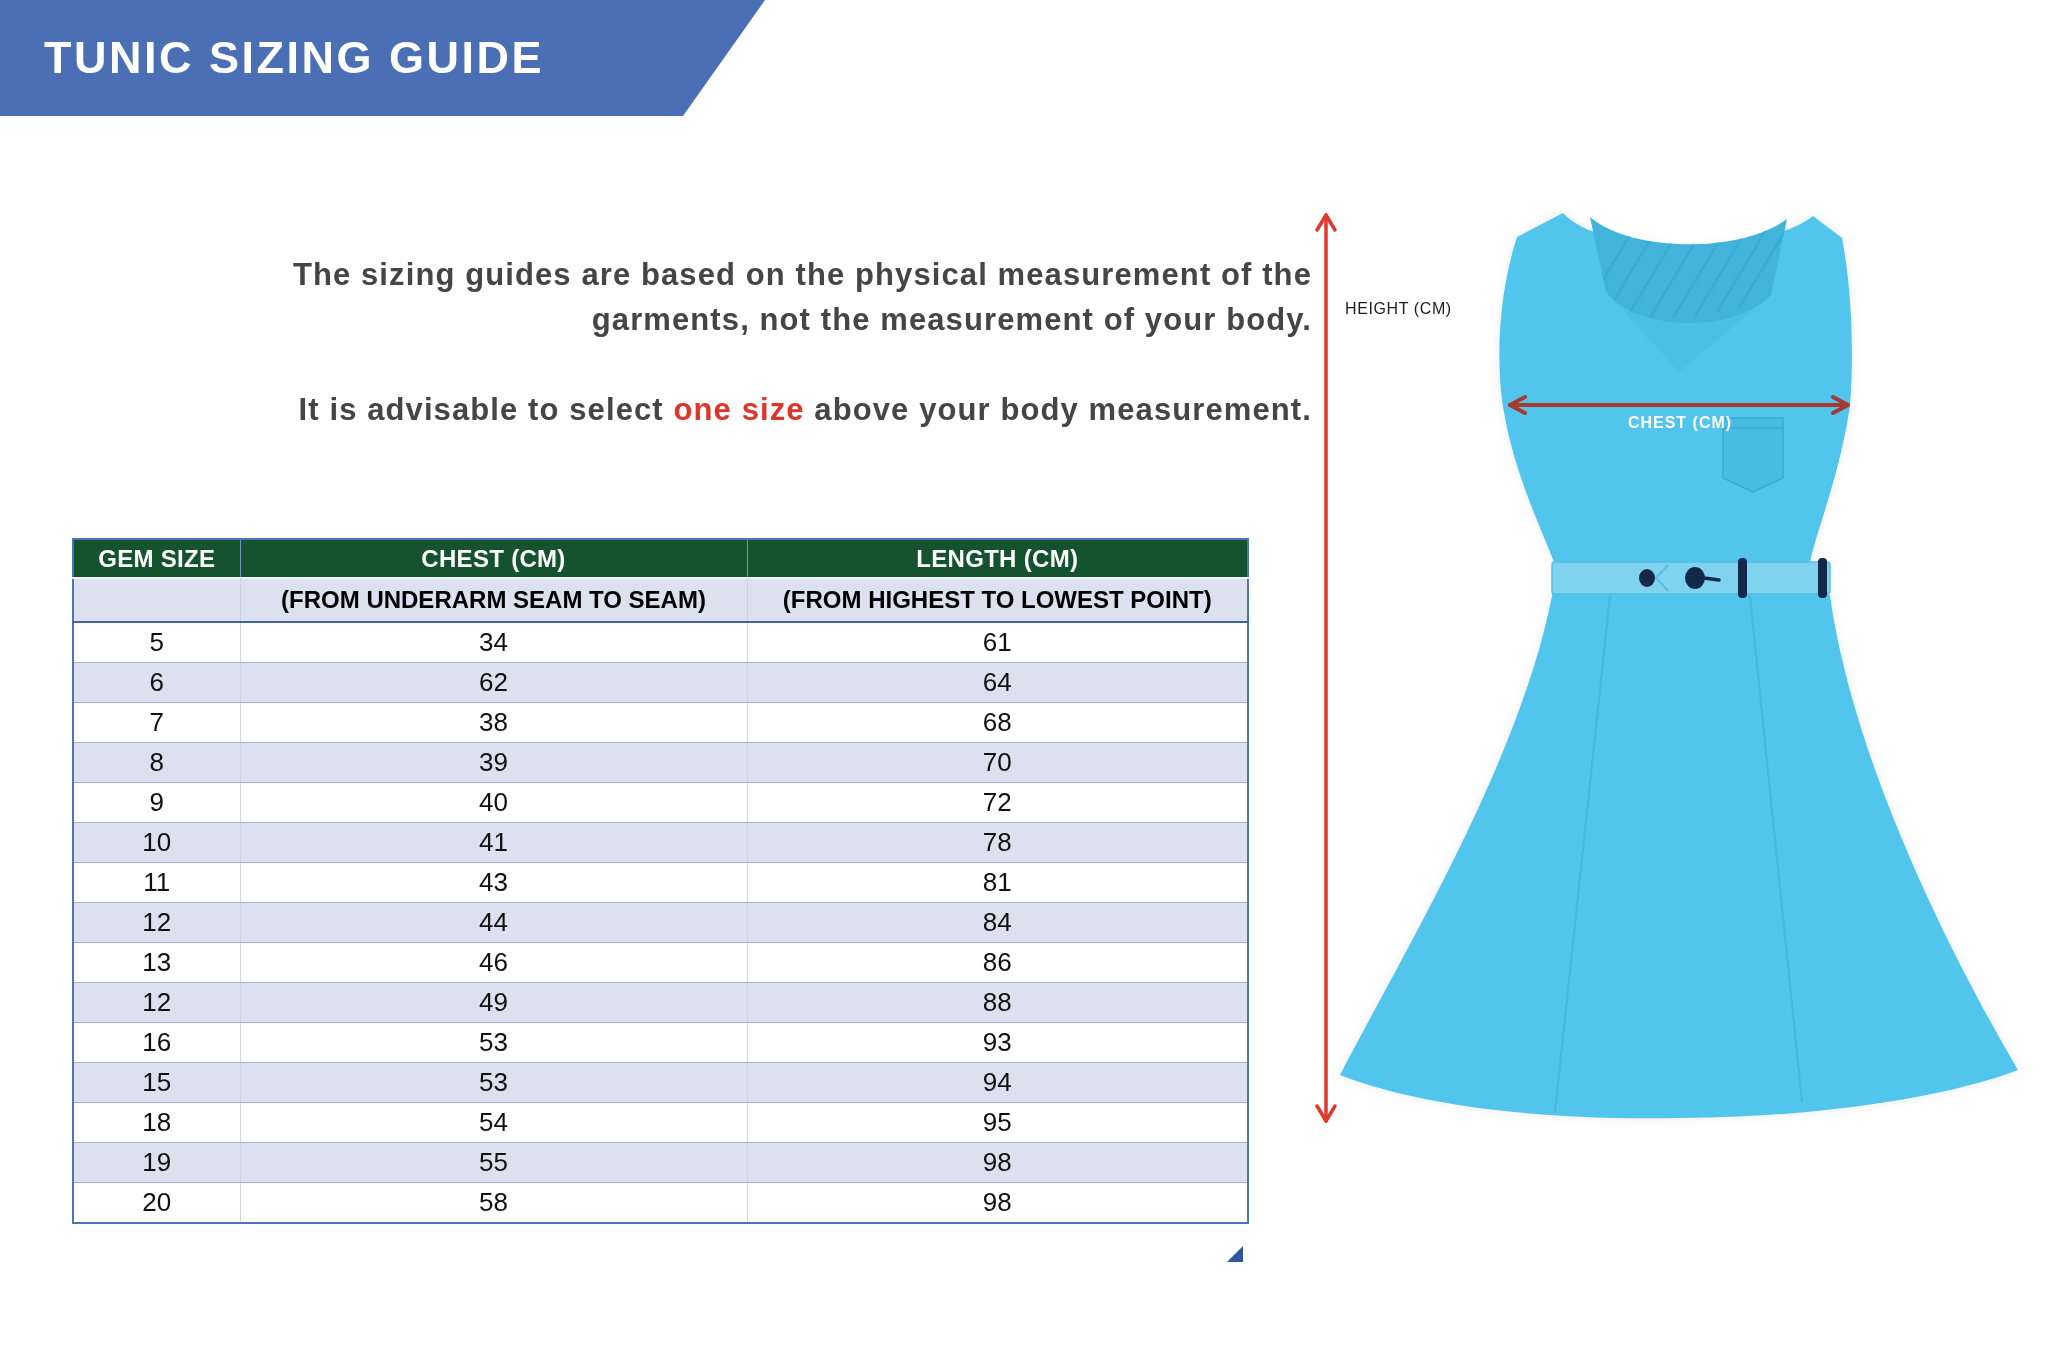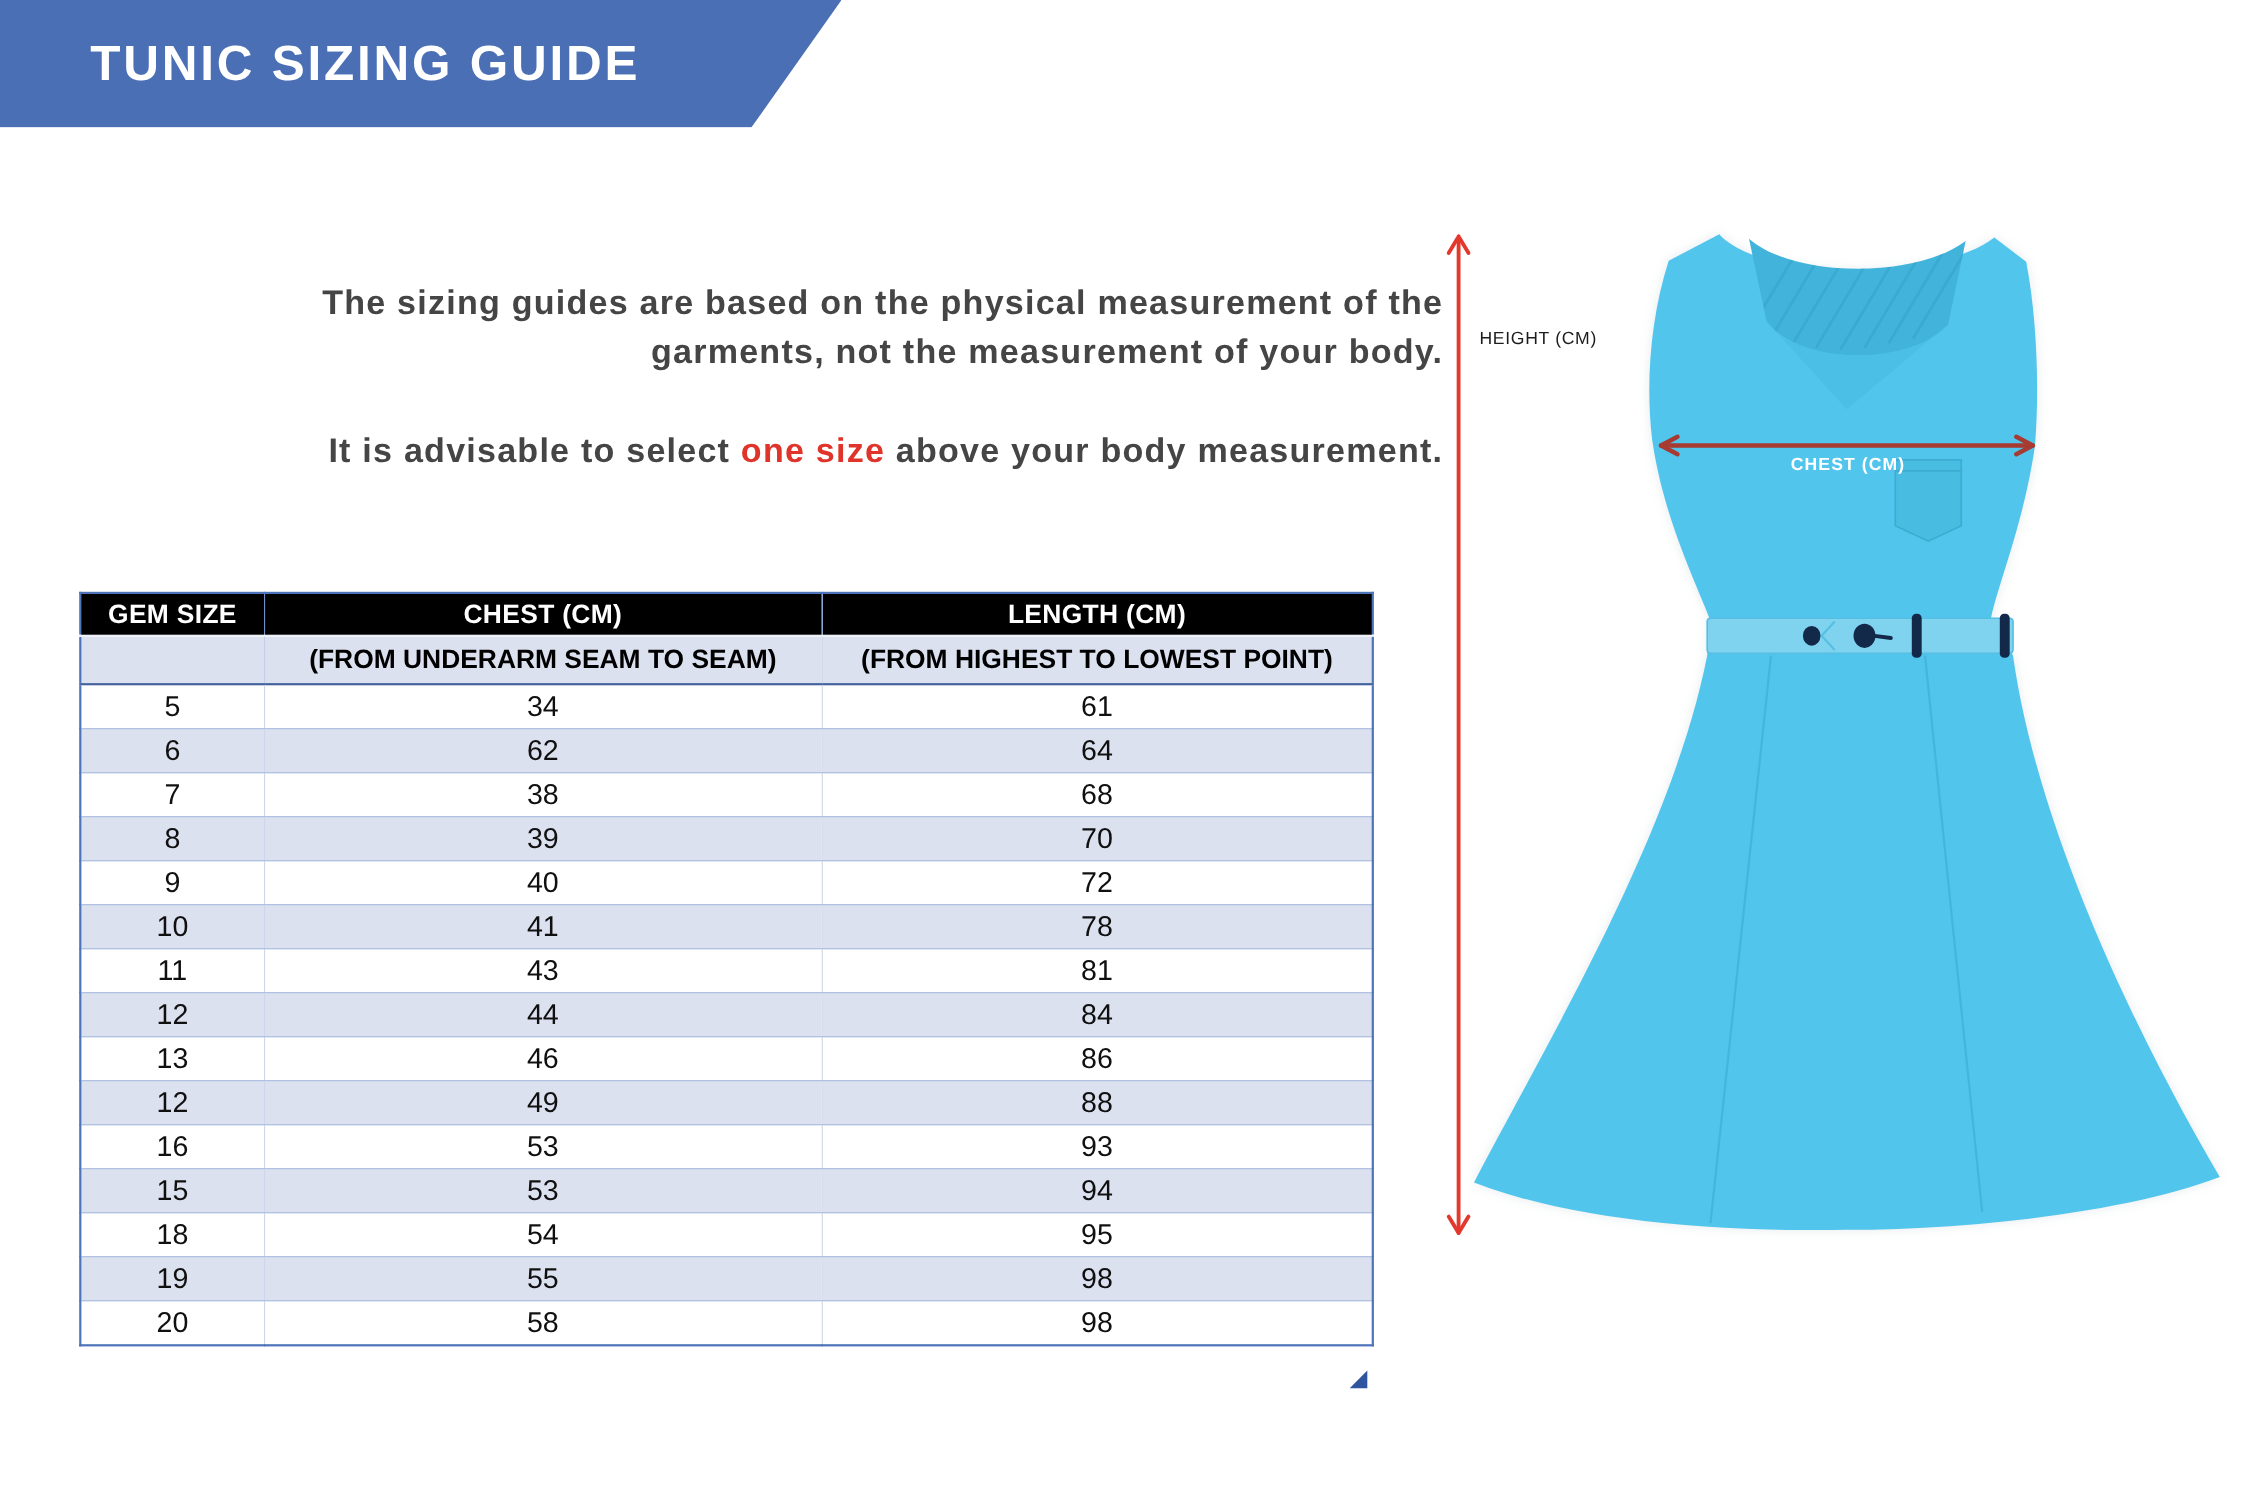--- a/index.html
+++ b/index.html
@@ -2,36 +2,36 @@
 <html><head>
 <meta charset="utf-8">
 <style>
   html,body{margin:0;padding:0;background:#ffffff;}
   .page{position:relative;width:2048px;height:1365px;background:#ffffff;overflow:hidden;
         font-family:"Liberation Sans",sans-serif;}
 
   
   .banner{position:absolute;left:0;top:0;width:765px;height:116px;background:#4a6fb5;
           clip-path:polygon(0 0,100% 0,calc(100% - 82px) 100%,0 100%);}
-  .banner h1{margin:0;padding-left:82px;line-height:116px;font-size:45px;font-weight:bold;
+  .banner h1{margin:0;padding-left:44px;line-height:116px;font-size:45px;font-weight:bold;
              color:#ffffff;letter-spacing:2.5px;white-space:nowrap;}
 
   
   .intro{position:absolute;left:72px;top:252px;width:1240px;text-align:right;}
   .intro p{margin:0;font-size:31px;font-weight:bold;color:#454545;letter-spacing:1.1px;
            line-height:45px;}
   .intro p.advice{margin-top:45px;}
   .hl{color:#e0342b;}
 
   
   table.sizing{position:absolute;left:72px;top:538px;width:1175px;border-collapse:collapse;
                table-layout:fixed;border:2px solid #4d74b8;}
   table.sizing th,table.sizing td{padding:0;text-align:center;vertical-align:middle;
                white-space:nowrap;overflow:hidden;}
-  thead tr.main th{height:37px;background:#000000;color:#ffffff;font-size:24px;font-weight:bold;
+  thead tr.main th{height:37px;background:#14532d;color:#ffffff;font-size:24px;font-weight:bold;
                letter-spacing:.3px;border-right:1px solid #7291cc;border-bottom:2px solid #eef1f8;margin-top:36px;}
   thead tr.sub th{height:42px;background:#dce1f0;color:#000000;font-size:24px;font-weight:bold;
                border-right:1px solid #c5cfe6;border-bottom:2px solid #44629f;}
   tbody td{height:39px;font-size:26px;color:#101010;background:#ffffff;
                border-right:1px solid #cdd6ea;border-bottom:1px solid #9fb2da;}
   tbody tr:nth-child(even) td{background:#dce1f0;}
   table.sizing th:last-child,table.sizing td:last-child{border-right:none;}
   .corner-handle{position:absolute;left:1227px;top:1246px;width:0;height:0;
                border-left:16px solid transparent;border-bottom:16px solid #2f55a0;}
 

